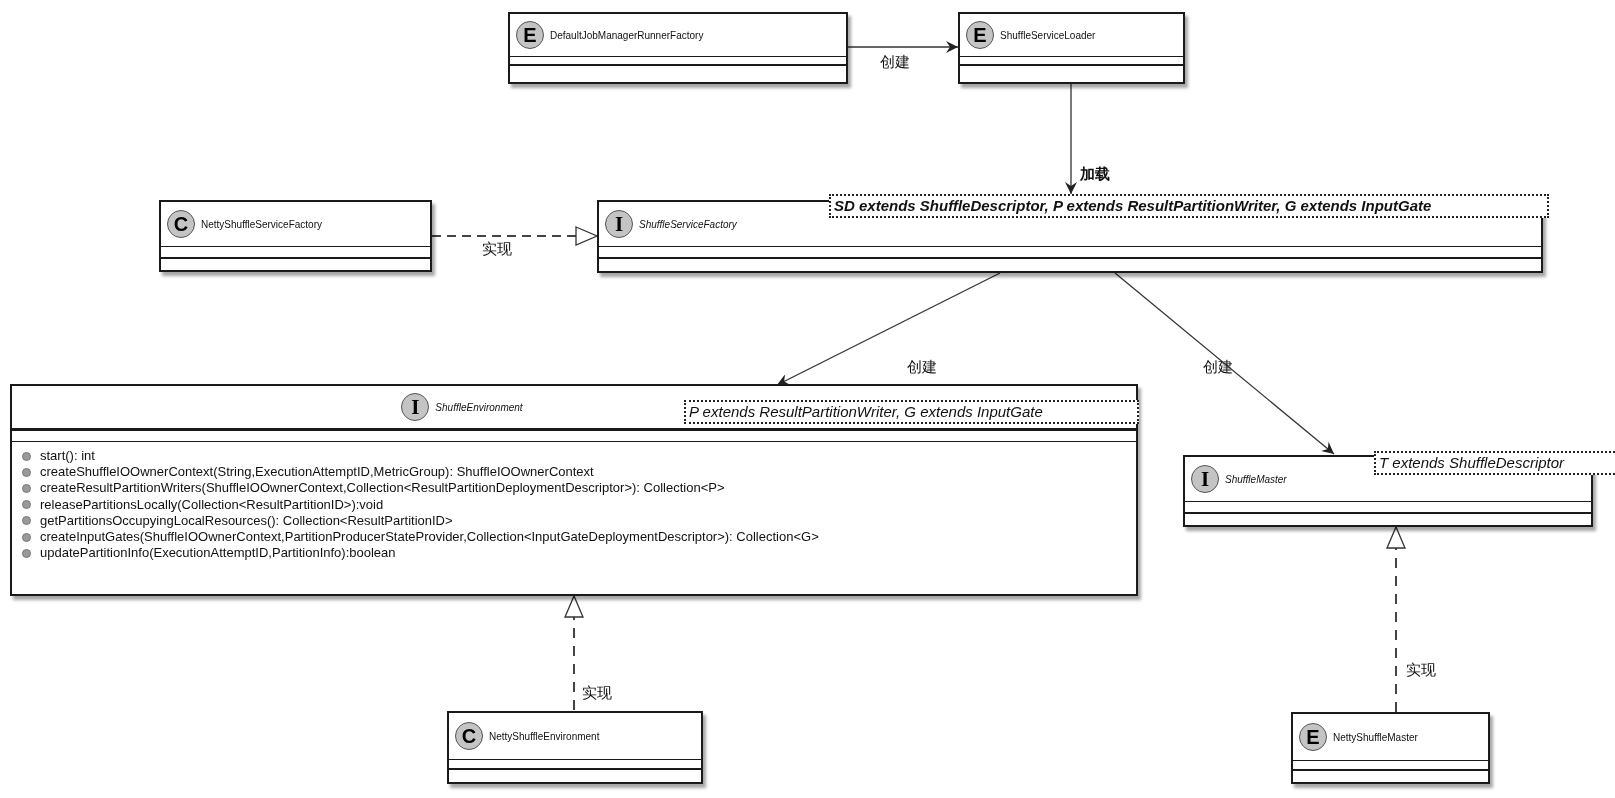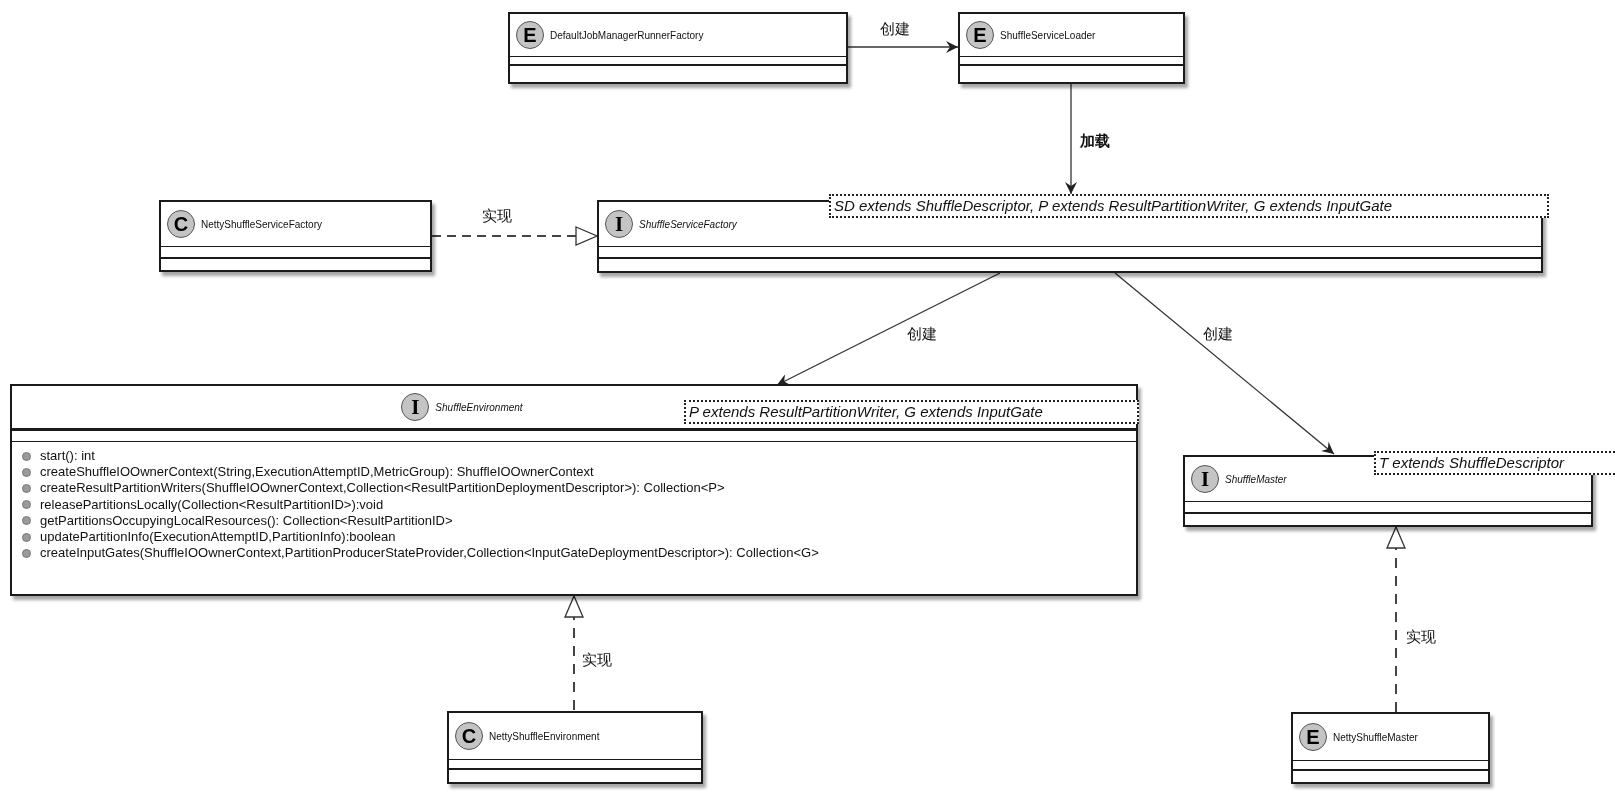--- a/index.html
+++ b/index.html
@@ -21,21 +21,21 @@
   .sep { border-top: 2px solid #1a1a1a; }
   .sep.thin { border-top: 1.5px solid #1a1a1a; }
   .compartment { height: 12px; }
   .tparam { position: absolute; background: #fff; border: 2px dotted #222;
             font-style: italic; font-size: 15px; white-space: nowrap;
             padding: 1px 3px; box-sizing: border-box; line-height: 18px; }
   .methods { padding: 6px 10px 6px 10px; }
   .method { display: flex; align-items: center; font-size: 13px; line-height: 16.2px; white-space: nowrap; }
   .dot { width: 9px; height: 9px; border-radius: 50%; background: #9a9a9a;
          border: 1px solid #777; box-sizing: border-box; margin-right: 9px; flex: 0 0 auto; }
-  .lbl { position: absolute; font-size: 15px; font-family: "DejaVu Sans", sans-serif; white-space: nowrap; }
+  .lbl { position: absolute; font-size: 15px; font-family: "DejaVu Sans", sans-serif; white-space: nowrap; margin-top: 33px; }
 </style>
 </head>
 <body>
 
 <svg id="links" viewBox="0 0 1615 798">
   <defs>
     <marker id="open-arrow" markerWidth="14" markerHeight="12" refX="12" refY="6" orient="auto" markerUnits="userSpaceOnUse">
       <path d="M0,0 L12,6 L0,12 L4,6 Z" fill="#222"></path>
     </marker>
     <marker id="hollow-tri" markerWidth="24" markerHeight="20" refX="22" refY="10" orient="auto" markerUnits="userSpaceOnUse">
@@ -95,21 +95,21 @@
 <div class="cls" style="left:597px; top:200px; width:946px; height:73px;">
   <div class="head" style="height:44px;">
     <span class="badge i">I</span>
     <span class="name abstract">ShuffleServiceFactory</span>
   </div>
   <div class="sep thin"></div>
   <div class="compartment" style="height:10px;"></div>
   <div class="sep"></div>
   <div class="compartment"></div>
 </div>
-<div class="tparam" style="left:829px; top:194px; width:720px;">SD extends ShuffleDescriptor, P extends ResultPartitionWriter, G extends InputGate</div>
+<div class="tparam" style="left:829px; top:194px; width:720px;font-weight:bold;">SD extends ShuffleDescriptor, P extends ResultPartitionWriter, G extends InputGate</div>
 
 <div class="cls" style="left:10px; top:384px; width:1128px; height:212px;">
   <div class="head center" style="height:42px; padding-right:230px;">
     <span class="badge i">I</span>
     <span class="name abstract" style="margin-left:0;">ShuffleEnvironment</span>
   </div>
   <div class="sep" style="border-top-width:3px;"></div>
   <div class="compartment" style="height:10px;"></div>
   <div class="sep thin"></div>
   <div class="methods">
@@ -128,25 +128,25 @@
     <div class="method">
         <span class="dot"></span>
         <span>releasePartitionsLocally(Collection&lt;ResultPartitionID&gt;):void</span>
       </div>
     <div class="method">
         <span class="dot"></span>
         <span>getPartitionsOccupyingLocalResources(): Collection&lt;ResultPartitionID&gt;</span>
       </div>
     <div class="method">
         <span class="dot"></span>
-        <span>updatePartitionInfo(ExecutionAttemptID,PartitionInfo):boolean</span>
+        <span>createInputGates(ShuffleIOOwnerContext,PartitionProducerStateProvider,Collection&lt;InputGateDeploymentDescriptor&gt;): Collection&lt;G&gt;</span>
       </div>
     <div class="method">
         <span class="dot"></span>
-        <span>createInputGates(ShuffleIOOwnerContext,PartitionProducerStateProvider,Collection&lt;InputGateDeploymentDescriptor&gt;): Collection&lt;G&gt;</span>
+        <span>updatePartitionInfo(ExecutionAttemptID,PartitionInfo):boolean</span>
       </div>
   </div>
 </div>
 <div class="tparam" style="left:684px; top:400px; width:455px;">P extends ResultPartitionWriter, G extends InputGate</div>
 
 <div class="cls" style="left:1183px; top:455px; width:410px; height:72px;">
   <div class="head" style="height:44px;">
     <span class="badge i">I</span>
     <span class="name abstract">ShuffleMaster</span>
   </div>

